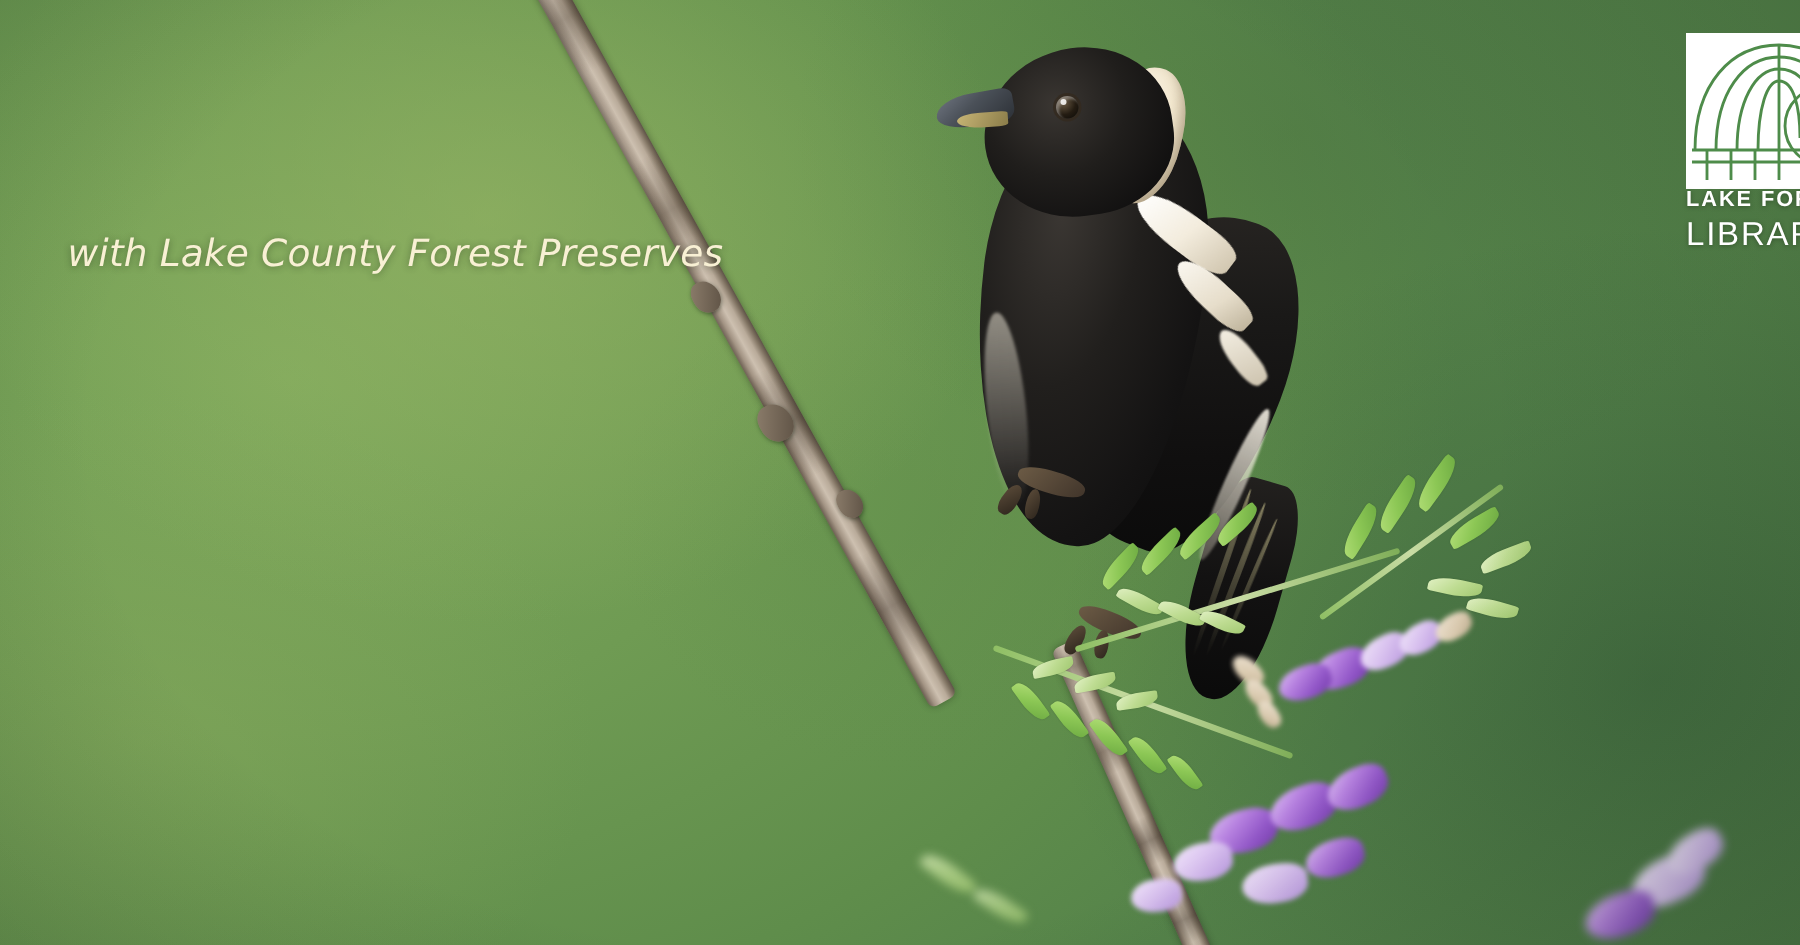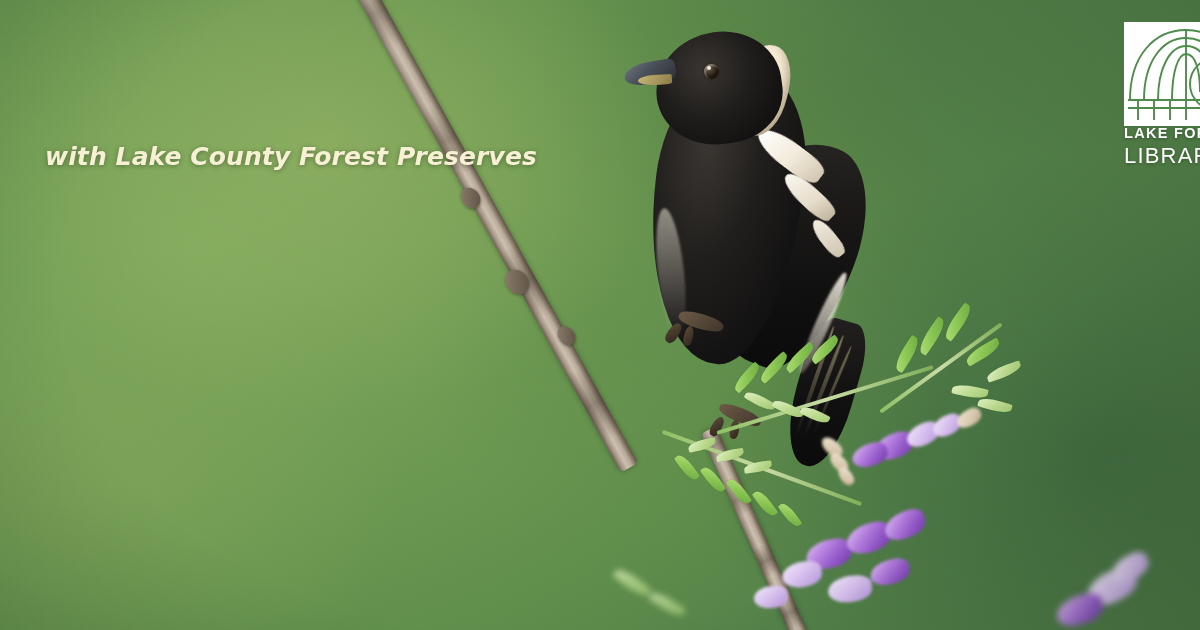--- a/index.html
+++ b/index.html
@@ -237,24 +237,24 @@
     font-family:"DejaVu Sans", sans-serif;
     font-size:93px;
     line-height:103px;
     font-weight:400;
     letter-spacing:-1px;
     color:#f8f0d4;
     text-shadow:0 2px 7px rgba(30,48,24,.38);
     white-space:nowrap;
   }
   .subtitle{
-    margin-top:24px;
+    margin-top:36px;
     font-family:"DejaVu Sans", sans-serif;
     font-size:25px;
-    font-weight:700;
+    font-weight:400;
     font-style:italic;
     color:#f8f0d4;
     letter-spacing:.1px;
     text-shadow:0 1px 5px rgba(30,48,24,.45);
     white-space:nowrap;
   }
 
   
   .logo{
     position:absolute; left:1124px; top:22px;

